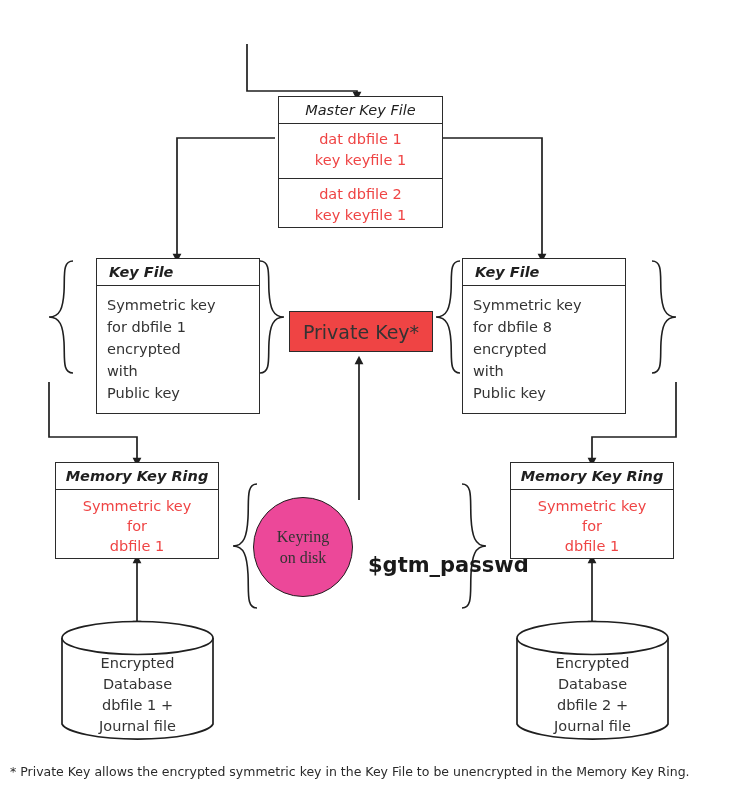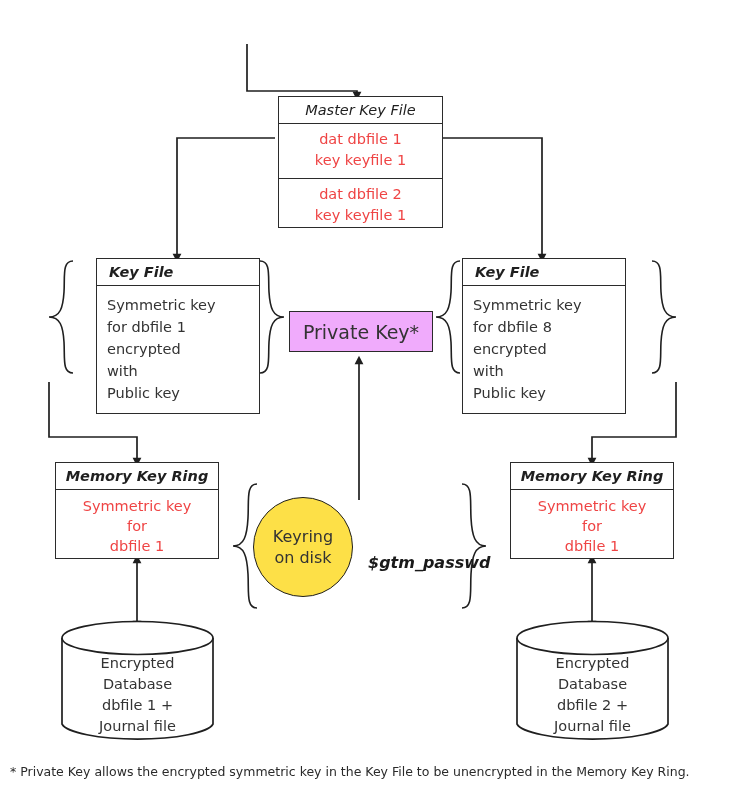--- a/index.html
+++ b/index.html
@@ -9,29 +9,29 @@
   svg.layer{position:absolute;left:0;top:0;width:750px;height:789px;overflow:visible;}
   .node{position:absolute;box-sizing:border-box;background:#fff;}
   .boxed{border:1.6px solid #2b2b2b;}
   .hdr{border-bottom:1.6px solid #2b2b2b;text-align:center;font-style:italic;font-weight:bold;
        font-size:14.5px;line-height:26px;height:26px;color:#1f1f1f;}
   .hdr.thin{font-weight:normal;font-style:italic;}
   .body-c{text-align:center;font-size:14.5px;line-height:20px;padding-top:6px;color:#ef4444;}
   .body-l{text-align:left;font-size:14.5px;line-height:22px;padding:8px 0 0 10px;color:#333;}
   .sect{border-bottom:1.6px solid #2b2b2b;}
   .plain-label{position:absolute;font-weight:bold;font-size:18px;color:#1a1a1a;letter-spacing:0.2px;}
-  .pk-box{position:absolute;border:1.6px solid #2b2b2b;background:#f0abfc;
+  .pk-box{position:absolute;border:1.6px solid #2b2b2b;background:#ef4444;
           display:flex;align-items:center;justify-content:center;font-size:19px;color:#333;}
-  .circ{position:absolute;border:1.8px solid #1f1f1f;border-radius:50%;background:#fde047;
+  .circ{position:absolute;border:1.8px solid #1f1f1f;border-radius:50%;background:#ec4899;
         display:flex;flex-direction:column;align-items:center;justify-content:center;
-        font-size:16px;line-height:21px;color:#333;text-align:center;}
+        font-size:16px;line-height:21px;color:#333;text-align:center;font-family:Liberation Serif, serif;}
   .cyl{position:absolute;}
   .cyl-txt{position:absolute;text-align:center;font-size:14.5px;line-height:21px;color:#333;width:100%;}
   .footnote{position:absolute;font-size:12.5px;color:#2a2a2a;}
-  .gp{position:absolute;font-weight:bold;font-size:16px;color:#1a1a1a;font-style:italic;}
+  .gp{position:absolute;font-weight:bold;font-size:21px;color:#1a1a1a;}
 </style>
 </head>
 <body>
 
 <div id="canvas">
 
   <svg class="layer" viewBox="0 0 750 789">
     <defs>
       <marker id="arrow" markerWidth="11" markerHeight="11" refX="5.3" refY="5" orient="auto" markerUnits="userSpaceOnUse">
         <path d="M1,0.6 L9.6,5 L1,9.4 Z" fill="#1f1f1f"></path>

